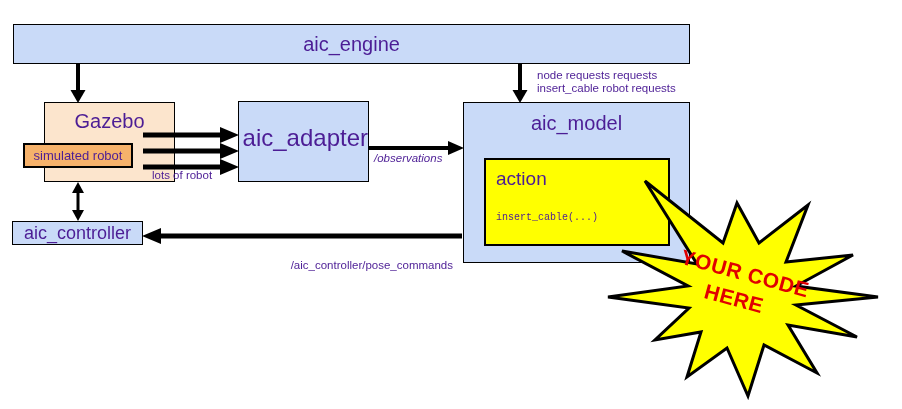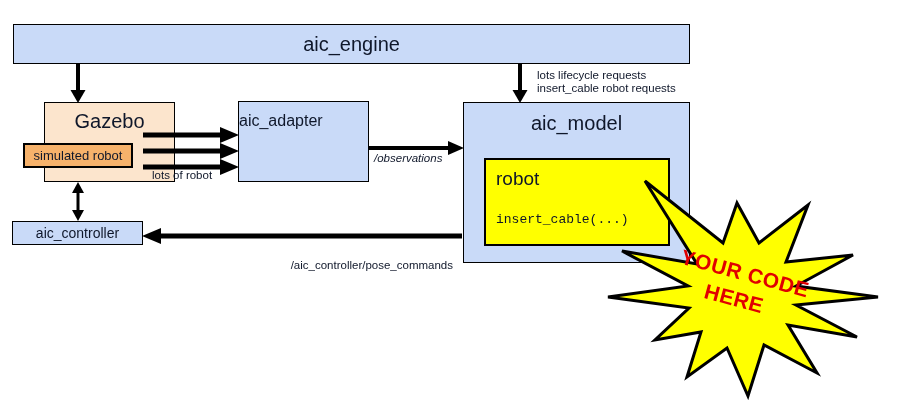--- a/index.html
+++ b/index.html
@@ -1,41 +1,41 @@
 <!DOCTYPE html>
 <html><head>
 <meta charset="utf-8">
 <style>
   html,body { margin:0; padding:0; background:#fff; }
   .canvas {
     position:relative; width:902px; height:409px; background:#ffffff;
-    font-family:"Liberation Sans", sans-serif; color:#0f172a; overflow:hidden;
+    font-family:"Liberation Sans", sans-serif; color:#4c1d95; overflow:hidden;
   }
   .box { position:absolute; border:1.5px solid #000; box-sizing:border-box; }
   .blue  { background:#c9daf8; }
   .peach { background:#fce5cd; }
   .orange{ background:#f6b26b; }
   .yellow{ background:#ffff00; }
 
   .box-engine    { left:13px;  top:24px;  width:677px; height:40px;
                    display:flex; align-items:center; justify-content:center; font-size:20px; }
   .box-gazebo    { left:12px;  top:102px; width:131px; height:80px;
                    text-align:center; padding-top:7px; font-size:20px;margin-left:32px; }
   .box-simrobot  { left:23px;  top:143px; width:110px; height:25px; border-width:2px;
                    display:flex; align-items:center; justify-content:center; font-size:13px; }
   .box-adapter   { left:238px; top:101px; width:131px; height:81px;
-                   text-align:left; padding-top:10px; font-size:16px; }
+                   text-align:right; padding-top:22px; font-size:24px; }
   .box-model     { left:463px; top:102px; width:227px; height:161px;
                    text-align:center; padding-top:9px; font-size:20px; }
   .box-policy    { left:484px; top:158px; width:186px; height:88px; border-width:2px;
                    text-align:left; padding:8px 0 0 10px; font-size:19px; }
   .policy-code   { position:absolute; left:10px; top:52px;
-                   font-family:"Liberation Mono", monospace; font-size:13px; }
+                   font-family:"Liberation Mono", monospace; font-size:10px; }
   .box-controller{ left:12px;  top:221px; width:131px; height:24px;
-                   display:flex; align-items:center; justify-content:center; font-size:14px; }
+                   display:flex; align-items:center; justify-content:center; font-size:18px; }
 
   .edge-label { position:absolute; font-size:11.5px; line-height:13px; white-space:nowrap; }
   .lbl-lifecycle { left:537px; top:69px; }
   .lbl-topics    { left:152px; top:169px; }
   .lbl-obs       { left:374px; top:152px;font-style:italic; }
   .lbl-pose      { left:290px; top:239px; width:163px; text-align:right;margin-top:20px; }
 
   svg.layer { position:absolute; left:0; top:0; pointer-events:none; }
   .arrows-layer { z-index:2; }
   .star-layer   { z-index:3; }
@@ -64,30 +64,30 @@
 
   <div class="box blue box-adapter">
     <span>aic_adapter</span>
   </div>
 
   <div class="box blue box-model">
     <span>aic_model</span>
   </div>
 
   <div class="box yellow box-policy">
-    <span>robot</span>
+    <span>action</span>
     <span class="policy-code">insert_cable(...)</span>
   </div>
 
   <div class="box blue box-controller">
     <span>aic_controller</span>
   </div>
 
   <div class="edge-label lbl-lifecycle">
-    <div>lots lifecycle requests</div>
+    <div>node requests requests</div>
     <div>insert_cable robot requests</div>
   </div>
   <div class="edge-label lbl-topics">lots of robot</div>
   <div class="edge-label lbl-obs">/observations</div>
   <div class="edge-label lbl-pose">/aic_controller/pose_commands</div>
 
   <svg class="layer arrows-layer" width="902" height="409">
     <g>
       <line class="arrow-line" x1="78" y1="64" x2="78" y2="90" stroke-width="4"></line>
       <polygon class="arrow-head" points="70.5,90 85.5,90 78,103"></polygon>

